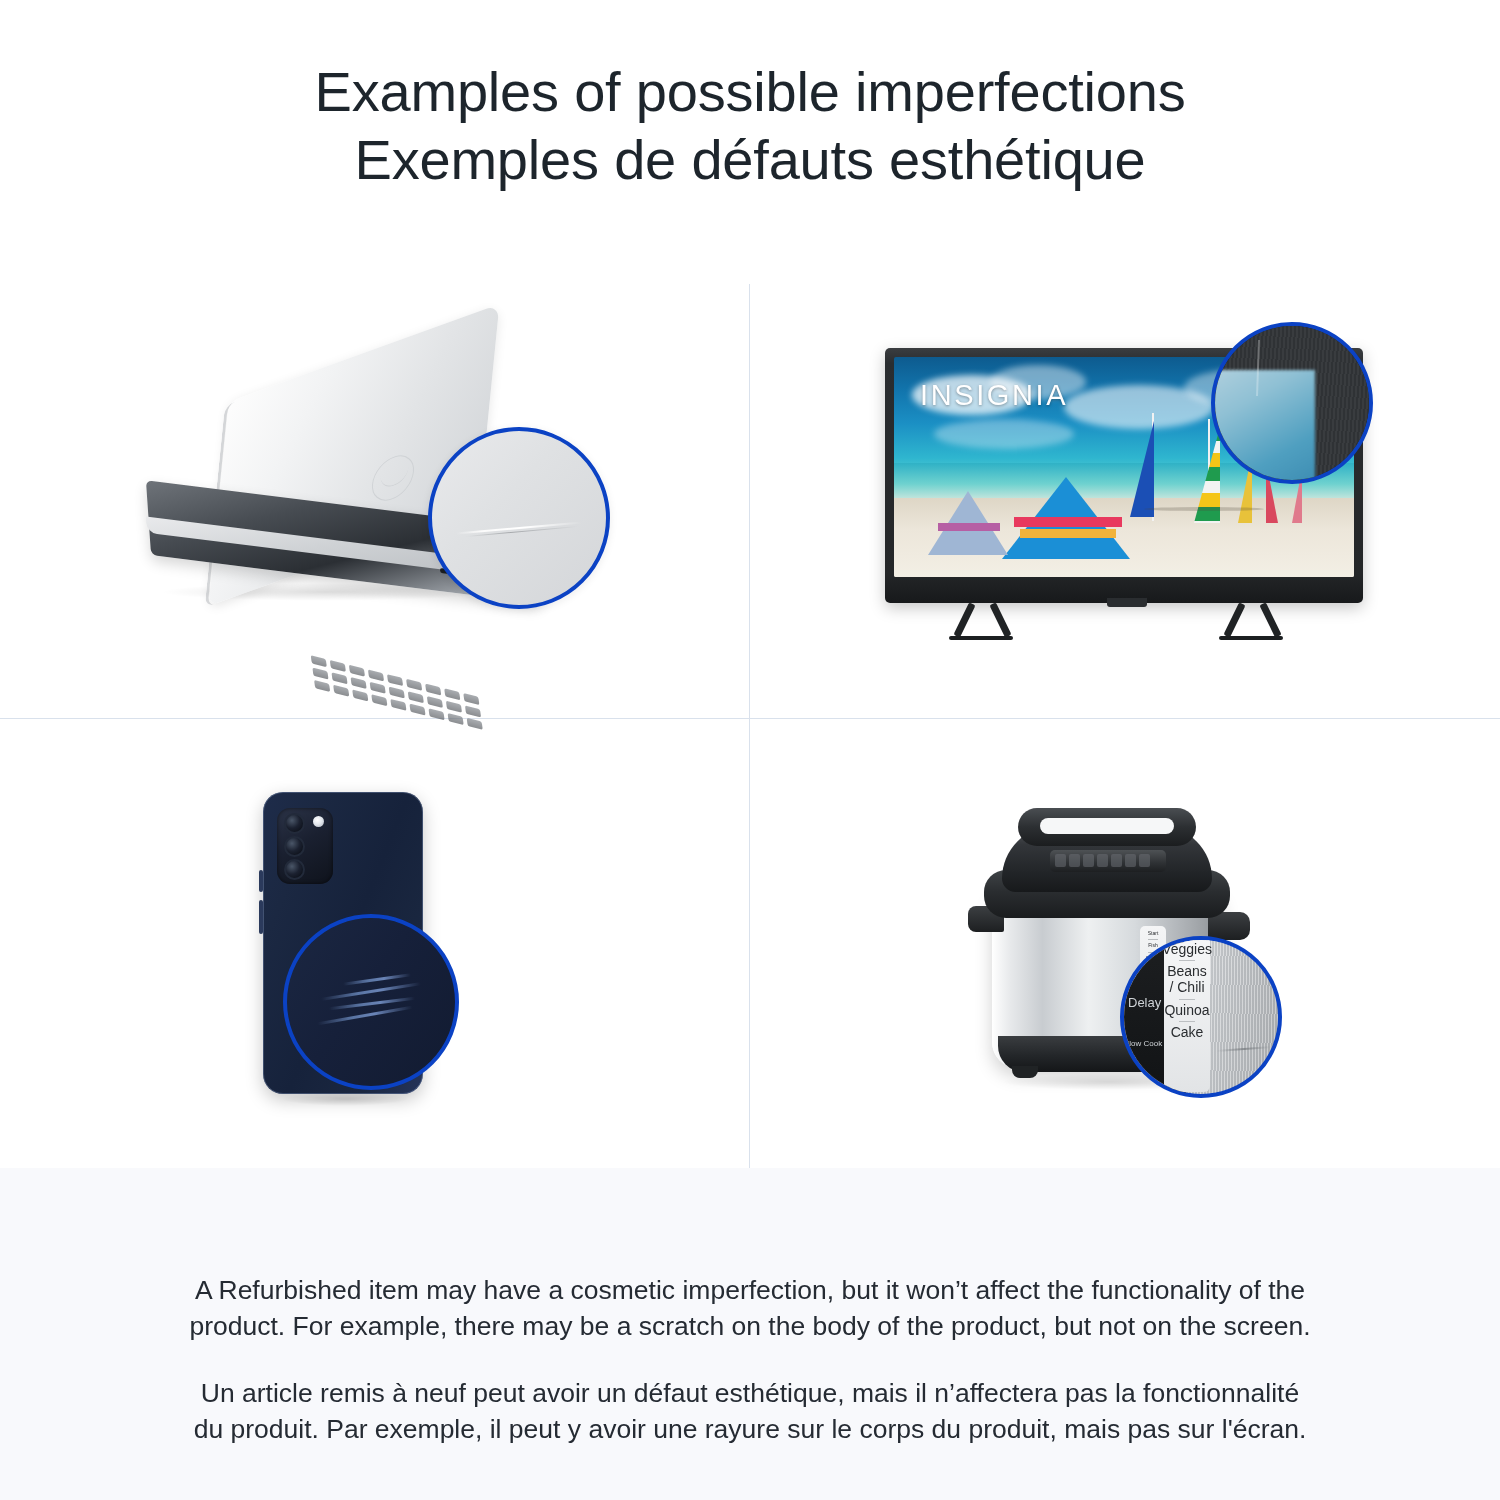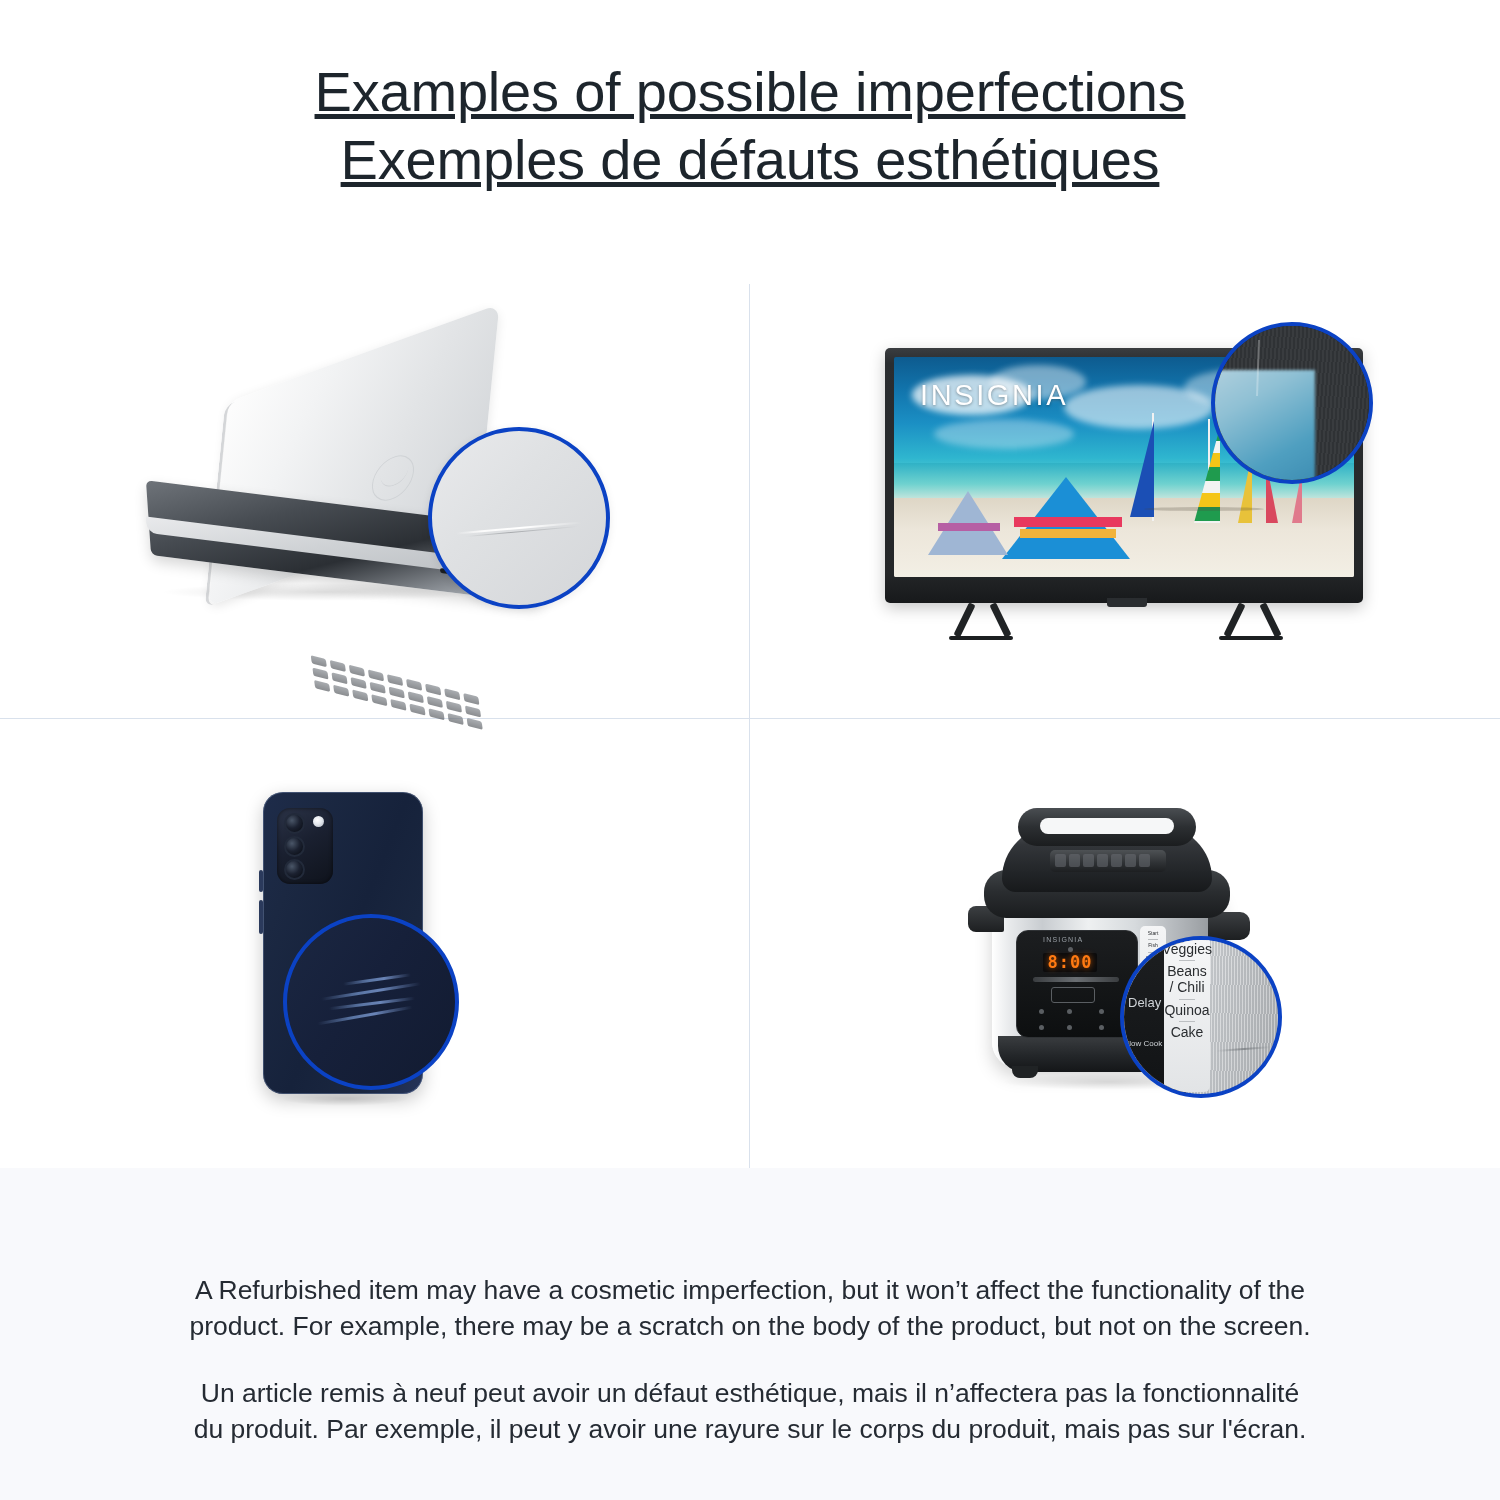--- a/index.html
+++ b/index.html
@@ -8,21 +8,21 @@
     background:#ffffff;
     font-family:"Liberation Sans", sans-serif;
     color:#1d252c;
     overflow:hidden;
   }
   .page { position:relative; width:1500px; height:1500px; background:#fff; }
 
   
   .header { position:absolute; left:0; top:0; width:1500px; height:260px;
             display:flex; flex-direction:column; align-items:center;
-            justify-content:flex-start; padding-top:58px; background:#fff;text-decoration:underline; }
+            justify-content:flex-start; padding-top:58px; background:#fff; }
   .title-line { font-size:56px; font-weight:400; line-height:1.22;
                 color:#1d252c; letter-spacing:-0.2px; text-align:center; }
 
   
   .grid { position:absolute; left:0; top:262px; width:1500px; height:906px; }
   .v-div { position:absolute; left:749px; top:22px; width:1px; height:884px;
            background:#d9e1ec; }
   .h-div { position:absolute; left:0px; top:456px; width:1500px; height:1px;
            background:#d9e1ec; }
   .cell { position:absolute; display:flex; align-items:center; justify-content:center; }
@@ -294,21 +294,21 @@
             color:#252b33; }
   .foot-p.second { margin-top:32px; }
 </style>
 </head>
 <body>
 
 <div class="page">
 
   <div class="header">
     <div class="title-line">Examples of possible imperfections</div>
-    <div class="title-line">Exemples de défauts esthétiques</div>
+    <div class="title-line">Exemples de défauts esthétique</div>
   </div>
 
   <div class="grid">
     <div class="v-div"></div>
     <div class="h-div"></div>
 
     <div class="cell cell-laptop">
       <div class="scene laptop">
         <div class="shadow-laptop"></div>
         <div class="lid"></div>
@@ -464,35 +464,20 @@
               <span class="lpk"></span>
               <span class="lpk"></span>
             <span class="lpk"></span>
           </div>
         </div>
         <div class="handle-bar"></div>
         <div class="handle-hole"></div>
         <div class="foot-l" style="left:52px;"></div>
         <div class="foot-r" style="left:230px;"></div>
 
-        <div class="ctrl-panel">
-          <div class="brand-mini">INSIGNIA</div>
-          <div class="lbtn" style="left:51px; top:16px;"></div>
-          <div class="led">8:00</div>
-          <div style="position:absolute; left:16px; top:46px; width:86px; height:5px;
-                      background:linear-gradient(90deg,#3a3d40,#6a6e72,#3a3d40); border-radius:3px;"></div>
-          <div style="position:absolute; left:34px; top:56px; width:44px; height:16px;
-                      border:1px solid #5a5e62; border-radius:3px;"></div>
-          <div class="lbtn" style="left:22px; top:78px;"></div>
-          <div class="lbtn" style="left:50px; top:78px;"></div>
-          <div class="lbtn" style="left:82px; top:78px;"></div>
-          <div class="lbtn" style="left:22px; top:94px;"></div>
-          <div class="lbtn" style="left:50px; top:94px;"></div>
-          <div class="lbtn" style="left:82px; top:94px;"></div>
-        </div>
 
         <div class="btn-col">
           <div class="bbtn">Start</div>
           <div class="bsep"></div>
           <div class="bbtn">Fish</div>
           <div class="bsep"></div>
           <div class="bbtn">Steam Veggies</div>
           <div class="bsep"></div>
           <div class="bbtn">Beans / Chili</div>
           <div class="bsep"></div>

